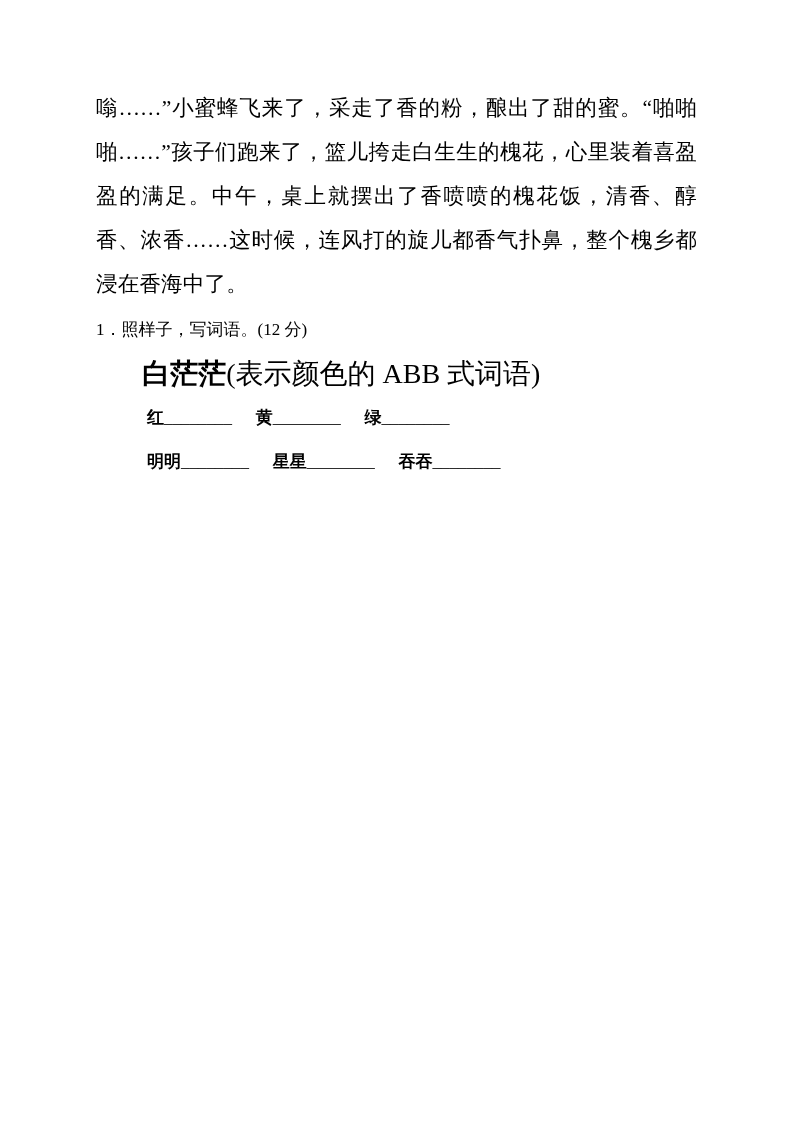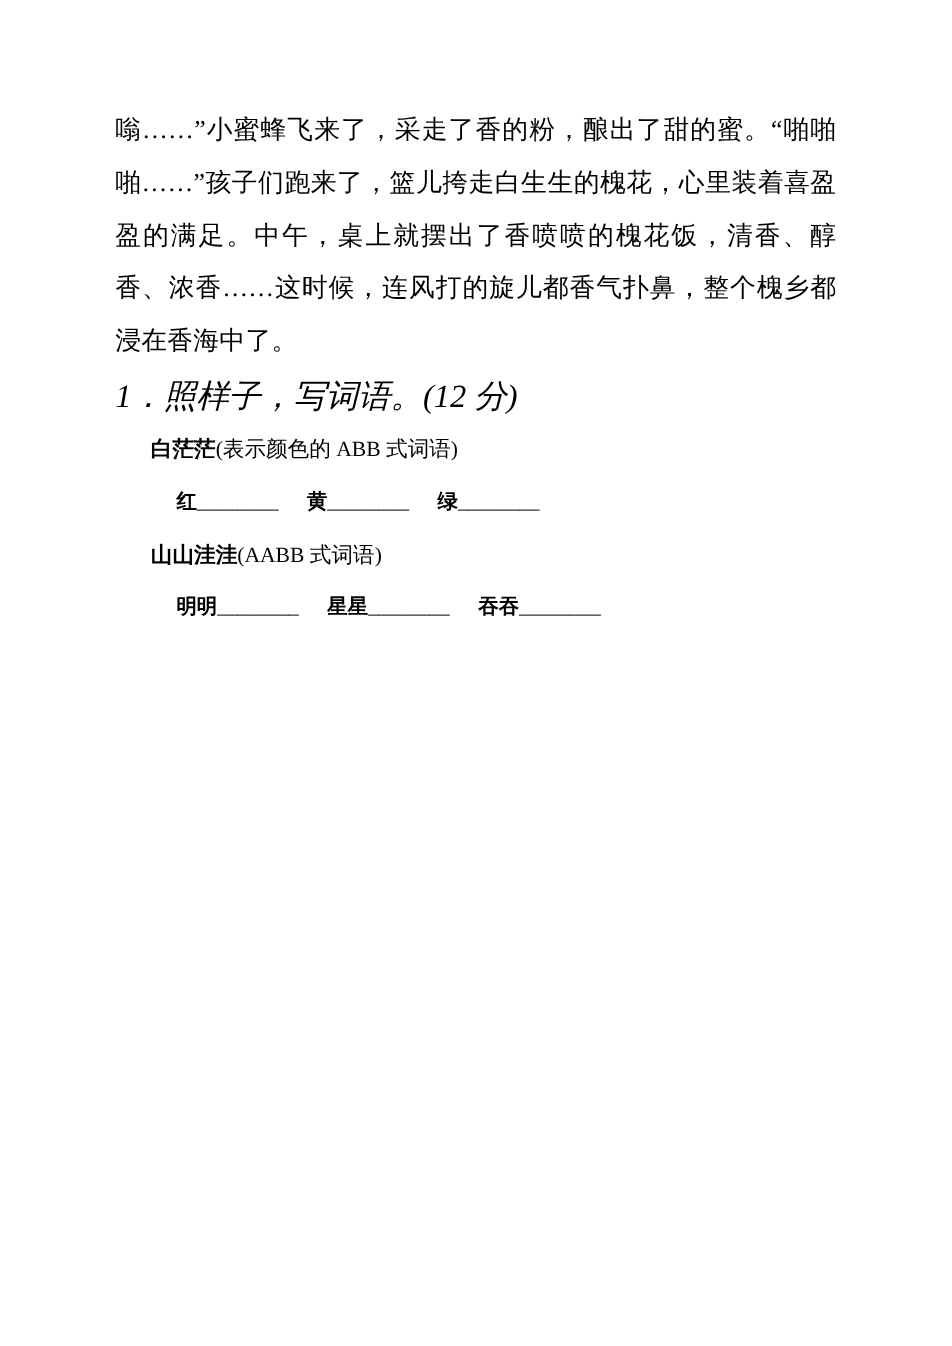--- a/index.html
+++ b/index.html
@@ -18,27 +18,26 @@
     overflow: hidden;
   }
   .para {
     font-size: 21.5px;
     line-height: 44px;
     text-align: justify;
     letter-spacing: 0.2px;
   }
   .para.indent { text-indent: 2em; }
   .q-title {
-    font-size: 27px;
+    font-size: 17px;
     line-height: 44px;
     margin-top: 2px;
-    font-style: italic;
   }
   .example-line {
-    font-size: 18px;
+    font-size: 28px;
     line-height: 44px;
     padding-left: 1.65em;
   }
   .example-word { font-weight: bold; }
   .example-note { font-weight: normal; }
   .blank-line {
     font-size: 17px;
     line-height: 44px;
     padding-left: 3em;
   }
@@ -64,21 +63,20 @@
     <p class="q-title"><span>1．</span><span>照样子，写词语。(12 分)</span></p>
 
     <p class="example-line"><span class="example-word">白茫茫</span><span class="example-note">(表示颜色的 ABB 式词语)</span></p>
     <p class="blank-line">
       <span class="blank-item"><span class="blank-word">红</span><span class="blank-underline">________</span></span>
       <span class="blank-item"><span class="blank-word">黄</span><span class="blank-underline">________</span></span>
       <span class="blank-item"><span class="blank-word">绿</span><span class="blank-underline">________</span></span>
     </p>
 
 
-    <p class="example-line"><span class="example-word">山山洼洼</span><span class="example-note">(AABB 式词语)</span></p>
     <p class="blank-line">
       <span class="blank-item"><span class="blank-word">明明</span><span class="blank-underline">________</span></span>
       <span class="blank-item"><span class="blank-word">星星</span><span class="blank-underline">________</span></span>
       <span class="blank-item"><span class="blank-word">吞吞</span><span class="blank-underline">________</span></span>
     </p>
 
   </div>
 
 </div>
 

